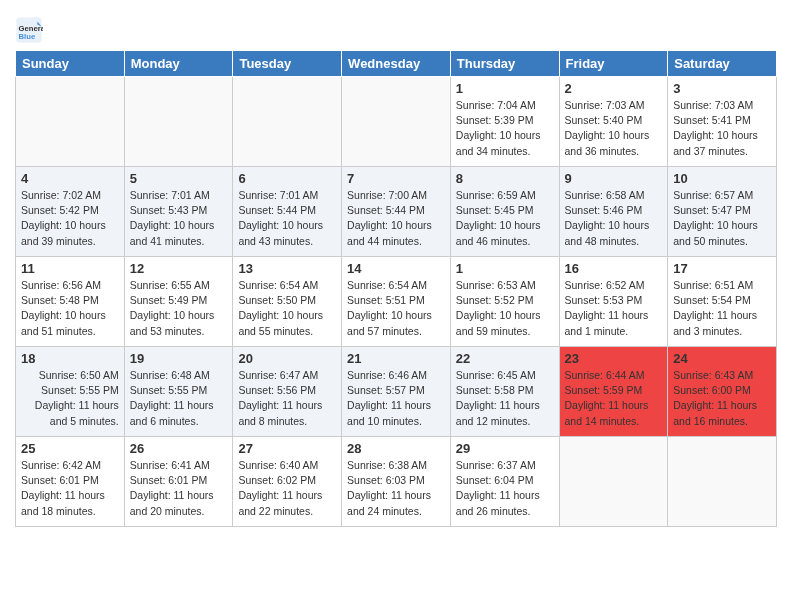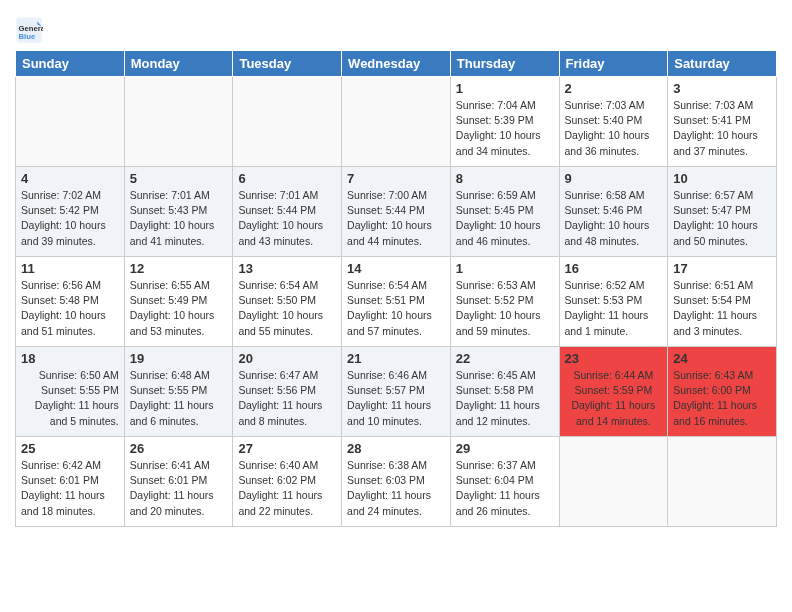--- a/index.html
+++ b/index.html
@@ -273,21 +273,21 @@
         </td>
         <td style="background: rgb(240, 244, 249); margin-left: 24px;">
           <div class="day-number">22</div>
           <div class="day-info" style="white-space: pre-line;">Sunrise: 6:45 AM
 Sunset: 5:58 PM
 Daylight: 11 hours
 and 12 minutes.</div>
         </td>
         <td style="background: #ef4444;">
           <div class="day-number">23</div>
-          <div class="day-info" style="white-space: pre-line; text-align: center;">Sunrise: 6:44 AM
+          <div class="day-info" style="white-space: pre-line;">Sunrise: 6:44 AM
 Sunset: 5:59 PM
 Daylight: 11 hours
 and 14 minutes.</div>
         </td>
         <td style="background: #ef4444;">
           <div class="day-number">24</div>
           <div class="day-info" style="white-space: pre-line;">Sunrise: 6:43 AM
 Sunset: 6:00 PM
 Daylight: 11 hours
 and 16 minutes.</div>

